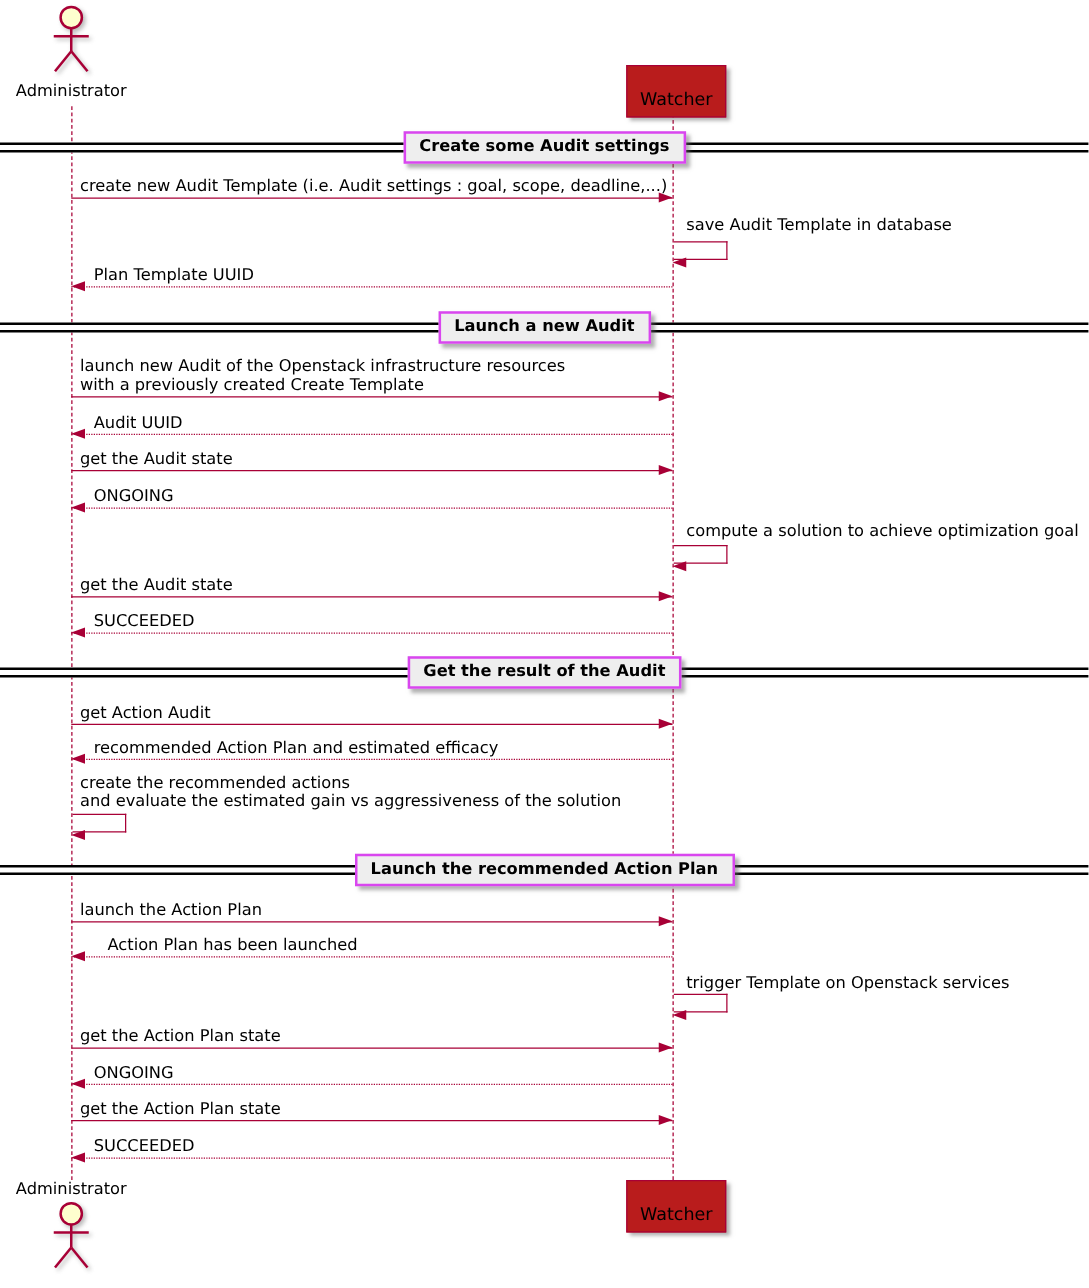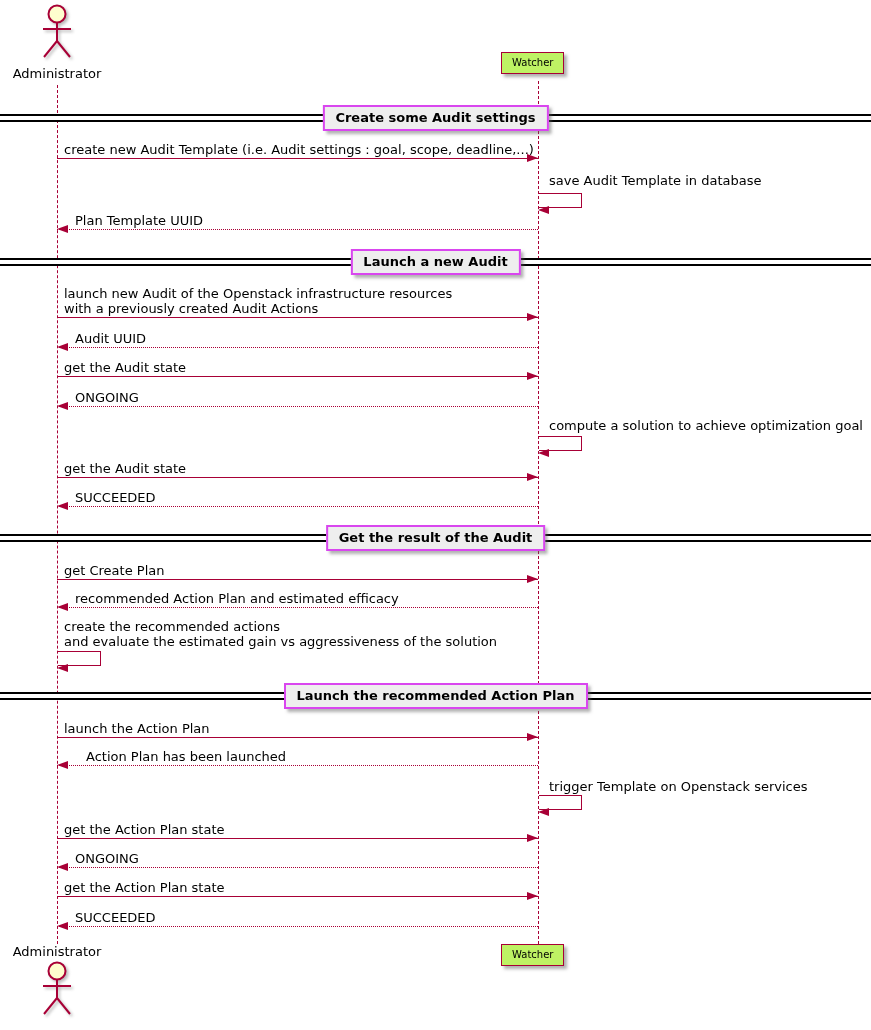--- a/index.html
+++ b/index.html
@@ -8,22 +8,22 @@
     font-family:"DejaVu Sans", sans-serif; font-size:13px; color:#000;
     overflow:hidden;
   }
   
   .lifeline { position:absolute; width:0; border-left:1px dashed #A80036; }
   
   .actor-figure { position:absolute; filter:drop-shadow(2.5px 2.5px 1.5px rgba(100,100,100,0.45)); }
   .actor-label { position:absolute; left:0; width:114px; text-align:center; }
   
   .participant {
-    position:absolute; background:#bef264; border:1.5px solid #A80036;
-    padding:4px 10px 5px 10px; font-size:10px; white-space:nowrap;
+    position:absolute; background:#b91c1c; border:1.5px solid #A80036;
+    padding:19px 10px 5px 10px; font-size:14px; white-space:nowrap;
     box-shadow:3px 3px 3px rgba(100,100,100,0.5);
   }
   
   .divider-line {
     position:absolute; left:0; width:871px; height:4px;
     border-top:2px solid #000; border-bottom:2px solid #000; background:#fff;
   }
   .divider-box {
     position:absolute; left:50%; transform:translateX(-50%);
     background:#EEEEEE; border:2px solid #d946ef; font-weight:bold;
@@ -85,21 +85,21 @@
   <div class="self-loop" style="left:539px; top:193px;"></div>
 
   <div class="msg-label" style="left:75px; top:213px;">Plan Template UUID</div>
   <div class="msg-line dotted to-left" style="top:229px;"></div>
 
   <div class="divider-line" style="top:258px;"></div>
   <div class="divider-box" style="top:249px;">Launch a new Audit</div>
 
   <div class="msg-label" style="left:64px; top:286px;">
     <span>launch new Audit of the Openstack infrastructure resources</span><br>
-    <span>with a previously created Audit Actions</span>
+    <span>with a previously created Create Template</span>
   </div>
   <div class="msg-line solid to-right" style="top:317px;"></div>
 
   <div class="msg-label" style="left:75px; top:331px;">Audit UUID</div>
   <div class="msg-line dotted to-left" style="top:347px;"></div>
 
   <div class="msg-label" style="left:64px; top:360px;">get the Audit state</div>
   <div class="msg-line solid to-right" style="top:376px;"></div>
 
   <div class="msg-label" style="left:75px; top:390px;">ONGOING</div>
@@ -110,21 +110,21 @@
 
   <div class="msg-label" style="left:64px; top:461px;">get the Audit state</div>
   <div class="msg-line solid to-right" style="top:477px;"></div>
 
   <div class="msg-label" style="left:75px; top:490px;">SUCCEEDED</div>
   <div class="msg-line dotted to-left" style="top:506px;"></div>
 
   <div class="divider-line" style="top:534px;"></div>
   <div class="divider-box" style="top:525px;">Get the result of the Audit</div>
 
-  <div class="msg-label" style="left:64px; top:563px;">get Create Plan</div>
+  <div class="msg-label" style="left:64px; top:563px;">get Action Audit</div>
   <div class="msg-line solid to-right" style="top:579px;"></div>
 
   <div class="msg-label" style="left:75px; top:591px;text-align:center;">recommended Action Plan and estimated efficacy</div>
   <div class="msg-line dotted to-left" style="top:607px;"></div>
 
   <div class="msg-label" style="left:64px; top:619px;">
     <span>create the recommended actions</span><br>
     <span>and evaluate the estimated gain vs aggressiveness of the solution</span>
   </div>
   <div class="self-loop" style="left:58px; top:651px;"></div>

